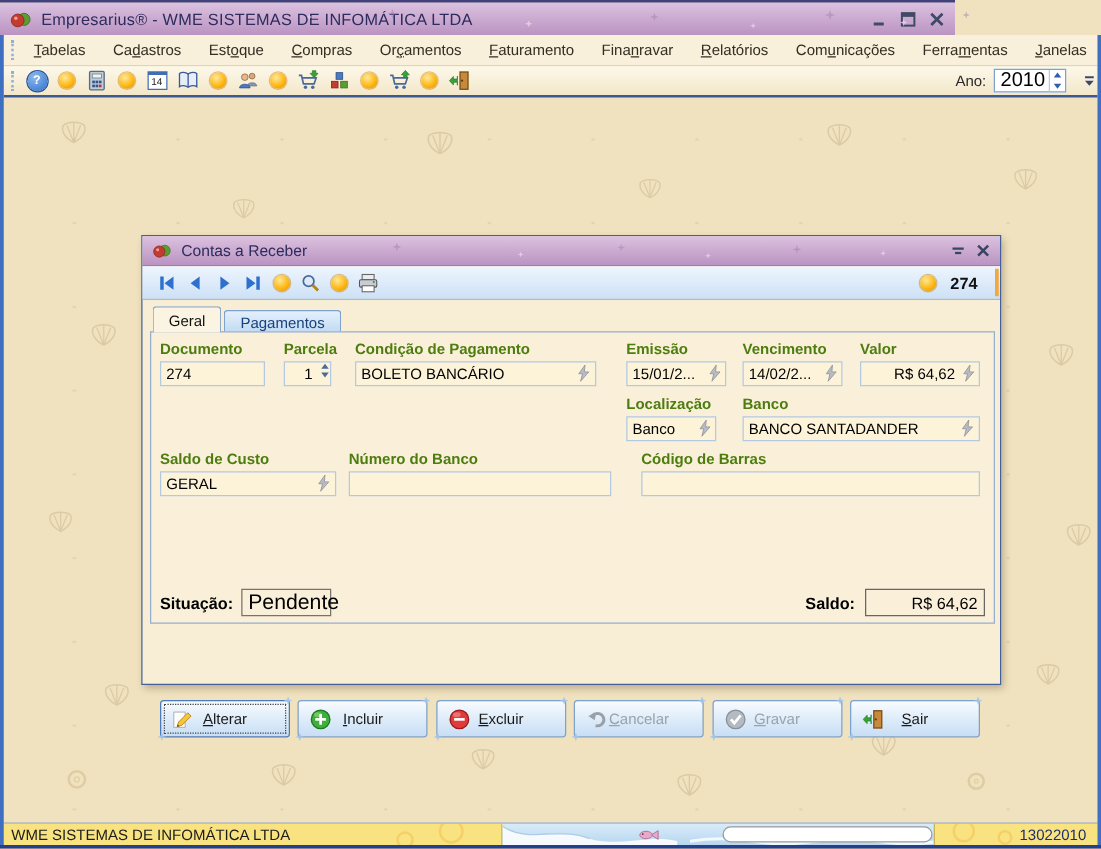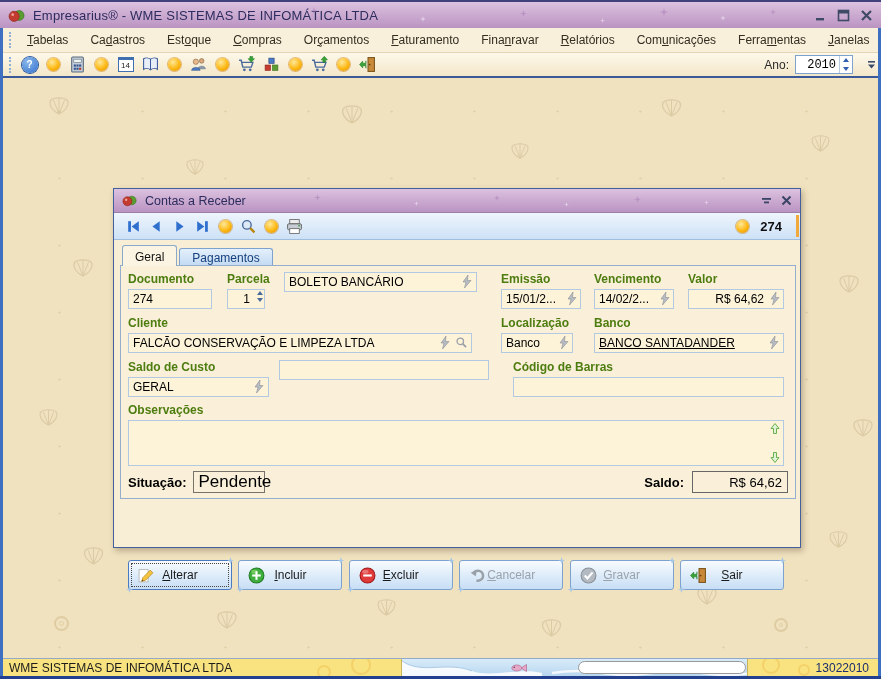--- a/index.html
+++ b/index.html
@@ -1,21 +1,21 @@
 <!DOCTYPE html>
 <html><head>
 <meta charset="utf-8">
 <style>
   * { box-sizing: border-box; margin: 0; padding: 0; }
   html,body { width:881px; height:679px; overflow:hidden; }
   body { font-family:"Liberation Sans", sans-serif; position:relative; background:#f0e2bf; }
 
   
   .titlebar {
-    position:absolute; left:0; top:0; width:881px; height:28px;
+    position:absolute; left:0; top:0; width:764px; height:28px;
     background:linear-gradient(180deg,#dcc2e0 0%,#cbaad0 50%,#ba94c2 100%);
     border-top:2px solid #41417e;
     display:flex; align-items:center; padding:0 8px; z-index:30;
   }
   .titlebar-text { font-size:13px; color:#2c2c5e; margin-left:8px; letter-spacing:.2px; }
   .win-controls { margin-left:auto; display:flex; gap:10px; align-items:center; }
   .win-controls svg { display:block; }
 
   .edge-left, .edge-right { position:absolute; top:28px; width:3px; height:648px; background:#3f6fc1; z-index:40; }
   .edge-left { left:0; } .edge-right { right:0; }
@@ -46,21 +46,21 @@
          background:radial-gradient(circle at 38% 32%, #ffe89a 0%, #fdb813 55%, #e08a00 100%);
          box-shadow:0 0 0 1px rgba(200,120,0,.45); }
   .help-badge { width:16px; height:16px; border-radius:50%; background:radial-gradient(circle at 35% 30%, #8db9ec, #2f6fce);
                 color:#fff; font-size:10px; font-weight:bold; display:flex; align-items:center; justify-content:center;
                 box-shadow:0 0 0 1px #27549c; }
   .cal-icon { width:16px; height:15px; background:#fff; border:1px solid #3f6fb1; border-top:3px solid #3f6fb1;
               font-size:8px; color:#222; display:flex; align-items:center; justify-content:center; }
   .ano-wrap { margin-left:auto; display:flex; align-items:center; margin-right:14px; }
   .ano-label { font-size:12px; color:#2a2a2a; margin-right:6px; }
   .spinbox { width:58px; height:19px; background:#fff; border:1px solid #7da2ce; display:flex; align-items:center; }
-  .spinbox input { flex:1; border:none; outline:none; background:transparent; text-align:right; font-size:12px; padding-right:3px; width:40px; font-family:Liberation Mono, monospace;}
+  .spinbox input { flex:1; border:none; outline:none; background:transparent; text-align:right; font-size:16px; padding-right:3px; width:40px; font-family:Liberation Sans, sans-serif;}
   .spincol { width:13px; height:100%; border-left:1px solid #b8cce4; display:flex; flex-direction:column; }
   .spincol .sp { flex:1; display:flex; align-items:center; justify-content:center; }
   .tri-up { width:0;height:0;border-left:3px solid transparent;border-right:3px solid transparent;border-bottom:4px solid #2f5fae; }
   .tri-dn { width:0;height:0;border-left:3px solid transparent;border-right:3px solid transparent;border-top:4px solid #2f5fae; }
   .overflow-btn { margin-right:2px; }
 
   
   .client { position:absolute; left:18px; top:78px; width:875px; height:580px;
             background:#f0e2bf;
             background-image:radial-gradient(rgba(196,166,108,.28) 1px, transparent 1.6px);
@@ -415,20 +415,21 @@
           <span class="flabel">Parcela</span>
           <div class="fbox">
             <input class="r" style="padding-right: 14px;" readonly="" value="1">
             <div style="position:absolute;right:2px;top:2px;display:flex;flex-direction:column;gap:3px;align-items:center">
               <span class="tri-up" style="border-bottom-color:#4a6a9c"></span>
               <span class="tri-dn" style="border-top-color:#4a6a9c"></span>
             </div>
           </div>
         </div>
         <div class="fg" style="left:163px;top:6px;width:193px">
+          <span class="flabel">Condição de Pagamento</span>
           <div class="fbox">
             <input style="padding-right: 18px;" readonly="" value="BOLETO BANCÁRIO">
             <svg class="bolt" style="right:4px" width="12" height="14" viewBox="0 0 12 14">
                 <use href="#boltg"></use>
               </svg>
           </div>
         </div>
         <div class="fg" style="left:380px;top:6px;width:80px">
           <span class="flabel">Emissão</span>
           <div class="fbox">
@@ -450,81 +451,57 @@
         <div class="fg" style="left:567px;top:6px;width:96px">
           <span class="flabel">Valor</span>
           <div class="fbox">
             <input class="r" style="padding-right: 19px;" readonly="" value="R$ 64,62">
             <svg class="bolt" style="right:3px" width="12" height="14" viewBox="0 0 12 14">
                 <use href="#boltg"></use>
               </svg>
           </div>
         </div>
 
-        <div class="fg" style="left:7px;top:50px;width:344px">
-          <span class="flabel">Cliente</span>
-          <div class="fbox">
-            <input style="padding-right: 36px;" readonly="" value="FALCÃO CONSERVAÇÃO E LIMPEZA LTDA">
-            <svg class="bolt" style="right:21px" width="12" height="14" viewBox="0 0 12 14">
-                <use href="#boltg"></use>
-              </svg>
-            <svg style="position:absolute;right:4px;top:3px" width="13" height="13" viewBox="0 0 16 16">
-              <circle cx="6.5" cy="6.5" r="4" fill="none" stroke="#9aa0a8" stroke-width="1.6"></circle>
-              <line x1="9.6" y1="9.6" x2="13.6" y2="13.6" stroke="#9aa0a8" stroke-width="2.2"></line>
-            </svg>
-          </div>
-        </div>
         <div class="fg" style="left:380px;top:50px;width:72px">
           <span class="flabel">Localização</span>
           <div class="fbox">
             <input style="padding-right: 16px;" readonly="" value="Banco">
             <svg class="bolt" style="right:3px" width="12" height="14" viewBox="0 0 12 14">
                 <use href="#boltg"></use>
               </svg>
           </div>
         </div>
         <div class="fg" style="left:473px;top:50px;width:190px">
           <span class="flabel">Banco</span>
           <div class="fbox">
-            <input style="padding-right: 18px; text-decoration: underline;" readonly="" value="BANCO SANTADANDER">
+            <input style="padding-right: 18px;" readonly="" value="BANCO SANTADANDER">
             <svg class="bolt" style="right:4px" width="12" height="14" viewBox="0 0 12 14">
                 <use href="#boltg"></use>
               </svg>
           </div>
         </div>
 
         <div class="fg" style="left:7px;top:94px;width:141px">
           <span class="flabel">Saldo de Custo</span>
           <div class="fbox">
             <input style="padding-right: 18px;" readonly="" value="GERAL">
             <svg class="bolt" style="right:4px" width="12" height="14" viewBox="0 0 12 14">
                 <use href="#boltg"></use>
               </svg>
           </div>
         </div>
         <div class="fg" style="left:158px;top:94px;width:210px">
+          <span class="flabel">Número do Banco</span>
           <div class="fbox"><input readonly="" value="" style=""></div>
         </div>
         <div class="fg" style="left:392px;top:94px;width:271px">
           <span class="flabel">Código de Barras</span>
           <div class="fbox"><input readonly="" value="" style=""></div>
         </div>
 
-        <div class="fg" style="left:7px;top:137px;width:656px">
-          <span class="flabel">Observações</span>
-          <textarea class="ta" readonly="" style=""></textarea>
-          <div class="ta-scroll">
-            <svg width="10" height="13" viewBox="0 0 10 12">
-                <polygon points="5,1 9,6 6.5,6 6.5,11 3.5,11 3.5,6 1,6" fill="#dff2d8" stroke="#6ab04c"></polygon>
-              </svg>
-            <svg width="10" height="13" viewBox="0 0 10 12">
-                <polygon points="5,11 9,6 6.5,6 6.5,1 3.5,1 3.5,6 1,6" fill="#dff2d8" stroke="#6ab04c"></polygon>
-              </svg>
-          </div>
-        </div>
 
         <div class="status-row">
           <span class="situacao-label">Situação:</span>
           <div class="situacao-box">
               <span>Pendente</span>
             </div>
           <div class="saldo-wrap">
             <span class="saldo-label">Saldo:</span>
             <div class="saldo-box">
                 <span>R$ 64,62</span>

